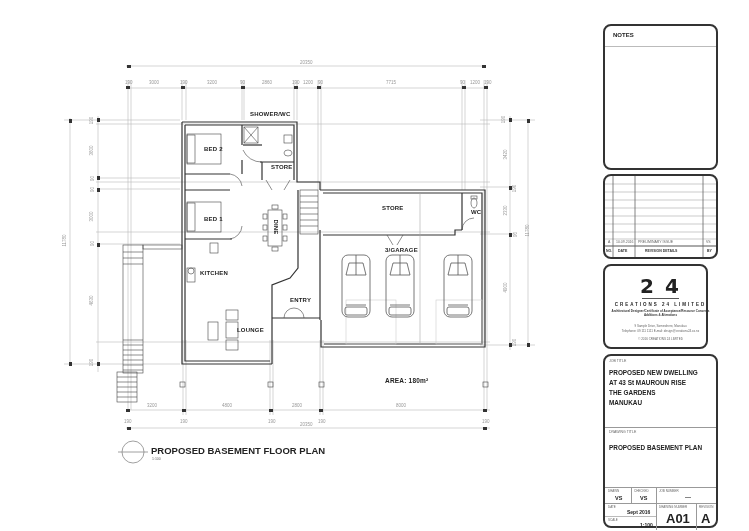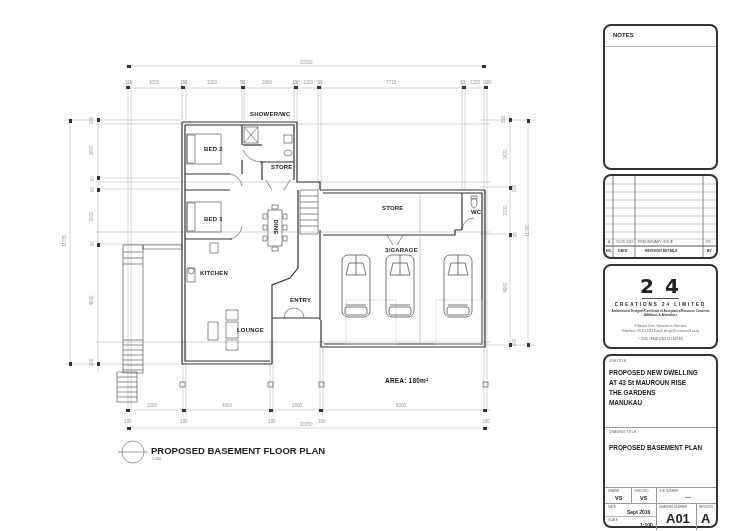--- a/index.html
+++ b/index.html
@@ -320,21 +320,21 @@
   <div class="tiny" style="left:3px;top:64px;">A</div>
   <div class="tiny" style="left:11px;top:64px;">10.09.2016</div>
   <div class="tiny" style="left:33px;top:64px;">PRELIMINARY ISSUE</div>
   <div class="tiny" style="left:101px;top:64px;">VS</div>
   <div class="tiny" style="left:1px;top:73px;font-weight:bold;color:#333;">NO.</div>
   <div class="tiny" style="left:13px;top:73px;font-weight:bold;color:#333;">DATE</div>
   <div class="tiny" style="left:40px;top:73px;font-weight:bold;color:#333;">REVISION DETAILS</div>
   <div class="tiny" style="left:102px;top:73px;font-weight:bold;color:#333;">BY</div>
 </div>
 
-<div class="box" style="left:603px;top:264px;width:115px;height:85px;">
+<div class="box" style="left:603px;top:264px;width:105px;height:85px;">
   <div class="big" style="left:0;width:111px;text-align:center;top:8px;font-size:20px;letter-spacing:2px;font-family:'DejaVu Sans',sans-serif;">2 4</div>
   <div class="abs" style="left:37px;top:32px;width:37px;height:1px;background:#555;"></div>
   <div class="big" style="left:0;width:111px;text-align:center;top:36px;font-size:4.5px;letter-spacing:2px;">CREATIONS 24 LIMITED</div>
   <div class="tiny" style="left:0;width:111px;text-align:center;top:43px;font-size:3px;color:#333;font-weight:bold;">Architectural Designer/Certificate of Acceptance/Resource Consents</div>
   <div class="tiny" style="left:0;width:111px;text-align:center;top:47px;font-size:3px;color:#333;font-weight:bold;">Additions &amp; Alterations</div>
   <div class="tiny" style="left:0;width:111px;text-align:center;top:58px;font-size:3px;">9 Sample Drive, Somewhere, Manukau</div>
   <div class="tiny" style="left:0;width:111px;text-align:center;top:63px;font-size:3px;">Telephone: 09 111 1111  E-mail: design@creations24.co.nz</div>
   <div class="tiny" style="left:0;width:111px;text-align:center;top:71px;font-size:3px;">© 2016 CREATIONS 24 LIMITED</div>
 </div>
 

